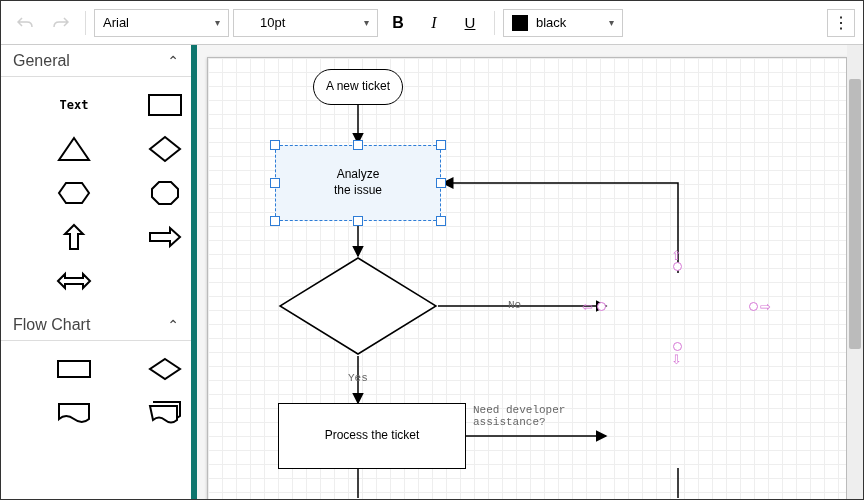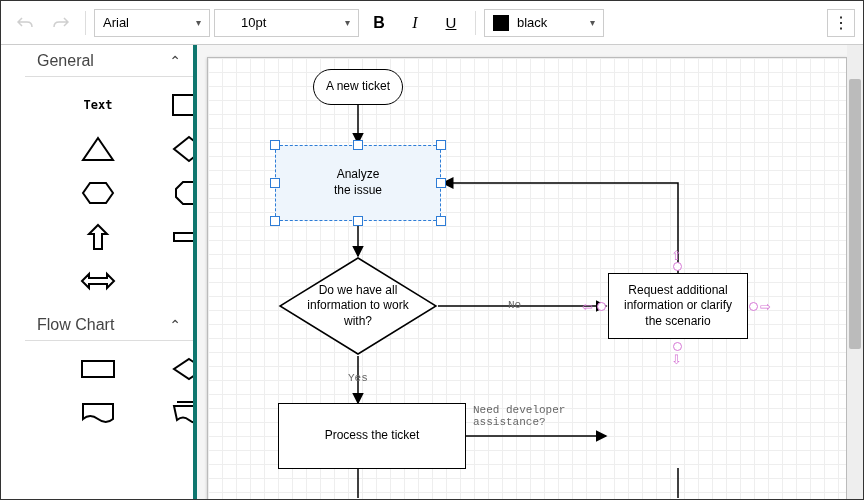--- a/index.html
+++ b/index.html
@@ -3,31 +3,31 @@
 <meta charset="utf-8">
 <style>
 * { box-sizing: border-box; margin: 0; padding: 0; }
 body { font-family: Arial, sans-serif; font-size: 12px; background: #fff; overflow: hidden; width: 864px; height: 500px; border: 1px solid #333; }
 
 .toolbar { height: 44px; display: flex; align-items: center; padding: 0 8px; gap: 4px; border-bottom: 1px solid #ccc; }
 .tb-btn { width: 32px; height: 28px; display: flex; align-items: center; justify-content: center; background: #fff; border: none; cursor: pointer; border-radius: 2px; }
 .tb-btn.disabled { opacity: 0.4; cursor: default; }
 .tb-dropdown { height: 28px; border: 1px solid #ccc; background: #fff; display: flex; align-items: center; padding: 0 8px; font-size: 13px; cursor: pointer; position: relative; }
 .tb-dropdown .chev { margin-left: auto; font-size: 10px; color: #555; }
-.tb-font { width: 116px; text-align: right; }
+.tb-font { width: 135px; text-align: right; }
 .tb-size { width: 145px; padding-left: 26px; }
 .tb-color { width: 120px; gap: 8px; }
 .tb-sep { width: 1px; height: 24px; background: #ddd; margin: 0 4px; }
 .tb-label { font-size: 13px; }
 .color-swatch { width: 16px; height: 16px; background: #000; }
 .tb-more { margin-left: auto; width: 28px; height: 28px; border: 1px solid #ccc; display: flex; align-items: center; justify-content: center; cursor: pointer; font-size: 16px; }
 
 .main { display: flex; height: 456px; }
 
-.sidebar { width: 212px; border-right: 4px solid #0f766e; overflow-y: auto; padding-left: 24px; }
+.sidebar { width: 212px; border-right: 6px solid #0f766e; overflow-y: auto; }
 .sb-section-head { height: 32px; display: flex; align-items: center; padding: 0 12px; font-size: 16px; color: #444; cursor: pointer; border-bottom: 1px solid #ddd; }
 .sb-section-head .chev { margin-left: auto; font-size: 14px; }
 .sb-grid { display: grid; grid-template-columns: repeat(4, 1fr); gap: 8px 4px; padding: 10px 8px; }
 .sb-shape { width: 44px; height: 36px; display: flex; align-items: center; justify-content: center; cursor: pointer; margin-left: 43px; }
 .sb-shape svg { width: 36px; height: 28px; }
 
 .canvas-wrap { flex: 1; position: relative; background: #f5f5f5; display: flex; }
 .canvas-scroll { flex: 1; overflow: auto; }
 .canvas { position: relative; width: 640px; height: 700px; margin: 12px 0 12px 10px; background: #fff; background-image: linear-gradient(#eee 1px, transparent 1px), linear-gradient(90deg, #eee 1px, transparent 1px); background-size: 14px 14px; border: 1px solid #bbb; box-shadow: 0 1px 3px rgba(0,0,0,0.2); }
 .vscroll { width: 16px; background: #eee; position: relative; }
@@ -257,26 +257,22 @@
         <div class="sel-handle" style="left:62px;top:120px"></div>
         <div class="sel-handle" style="left:228px;top:120px"></div>
         <div class="sel-handle" style="left:62px;top:158px"></div>
         <div class="sel-handle" style="left:145px;top:158px"></div>
         <div class="sel-handle" style="left:228px;top:158px"></div>
 
         <div class="shape decision" style="left:70px;top:198px;width:160px;height:100px">
           <svg viewBox="0 0 160 100">
               <path d="M80 2 L158 50 L80 98 L2 50 Z" fill="#fff" stroke="#000" stroke-width="1.5"></path>
             </svg>
-          <span class="dtext">Do we have all information to work with?</span>
-        </div>
-
-        <div class="shape process" style="left:400px;top:215px;width:140px;height:66px;padding:0 8px">
-            <span>Request additional information or clarify the scenario</span>
-          </div>
+        </div>
+
 
         <div class="conn-handle" style="left:465px;top:204px"></div>
         <div class="conn-handle" style="left:465px;top:284px"></div>
         <div class="conn-handle" style="left:389px;top:244px"></div>
         <div class="conn-handle" style="left:541px;top:244px"></div>
         <div style="position:absolute;left:463px;top:190px;color:#d678d6;font-size:13px">⇧</div>
         <div style="position:absolute;left:463px;top:294px;color:#d678d6;font-size:13px">⇩</div>
         <div style="position:absolute;left:374px;top:241px;color:#d678d6;font-size:13px">⇦</div>
         <div style="position:absolute;left:552px;top:241px;color:#d678d6;font-size:13px">⇨</div>
 

